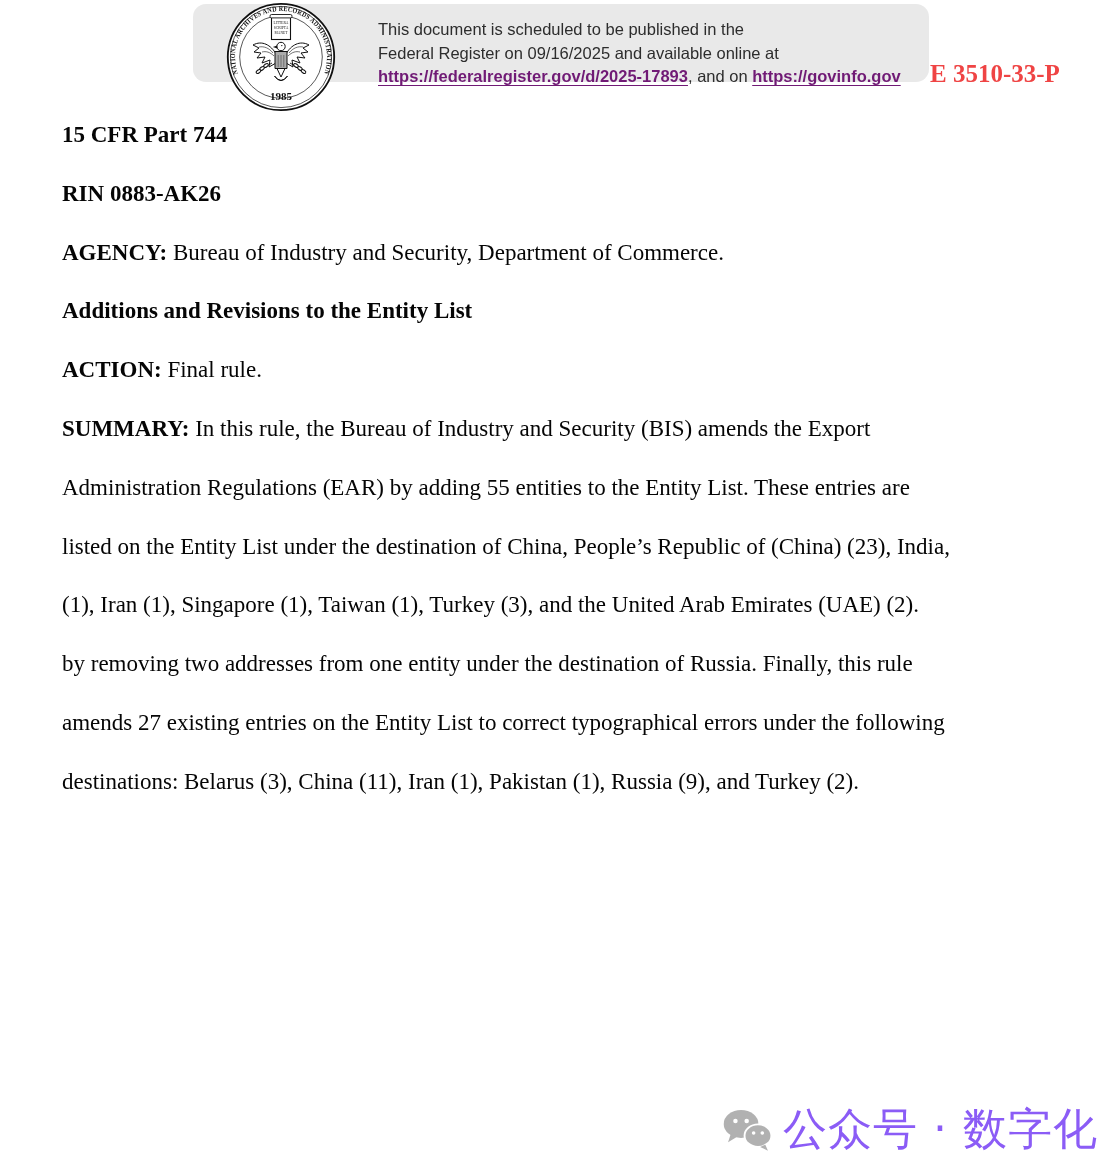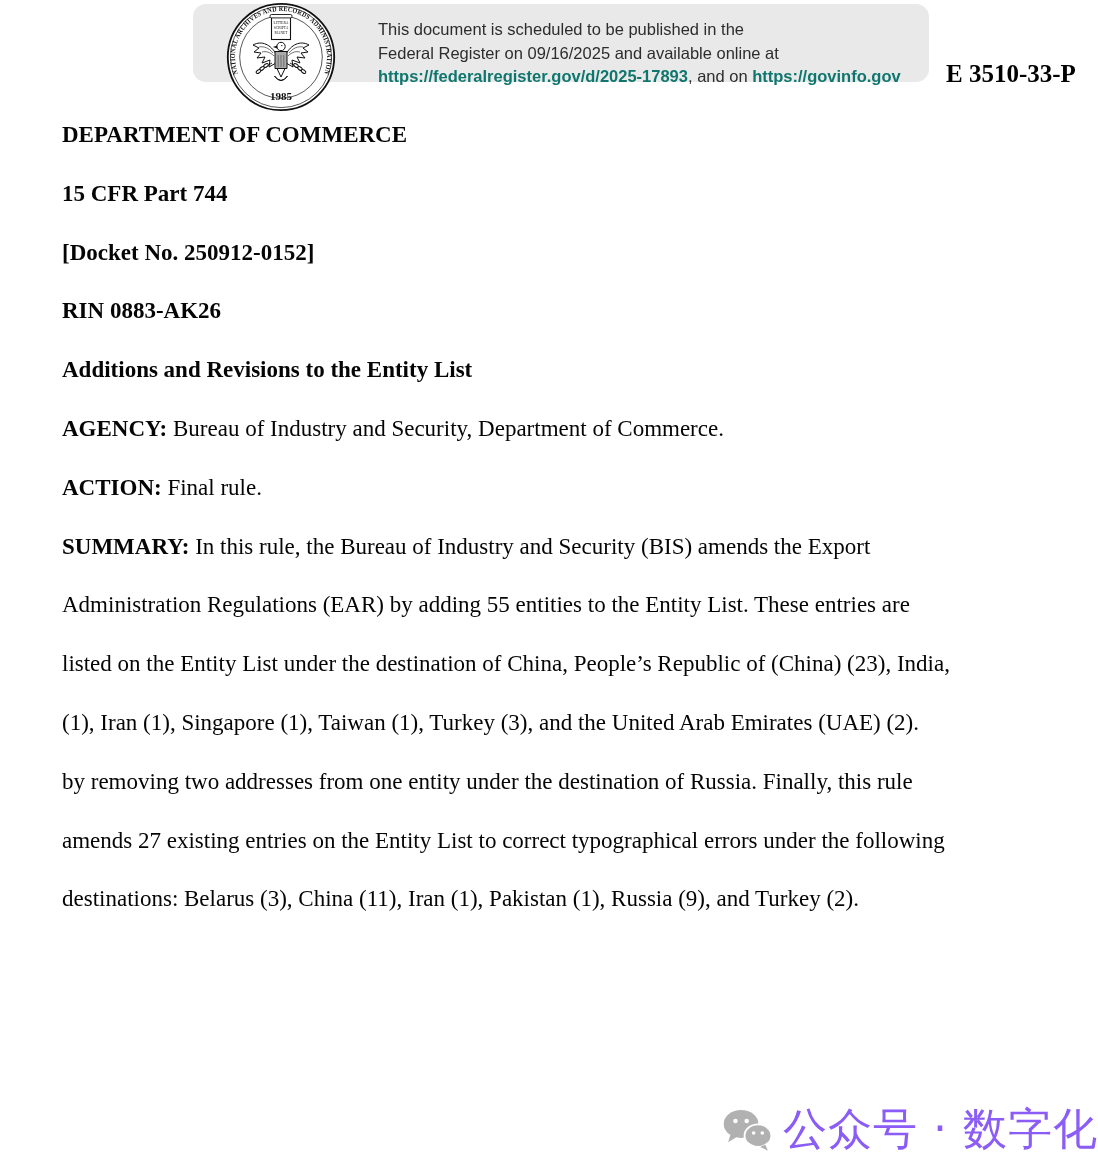--- a/index.html
+++ b/index.html
@@ -11,27 +11,27 @@
   .banner {
     position:absolute; left:193px; top:4px; width:736px; height:78px;
     background:#e9e9e9; border-radius:13px;
   }
   .banner-text {
     position:absolute; left:185px; top:14px;
     font-family:"Liberation Sans", sans-serif;
     font-size:16.5px; line-height:23.6px; color:#2d2d2d;
   }
   .banner-text .lnk {
-    color:#0f766e; font-weight:bold; 
+    color:#701a75; font-weight:bold; text-decoration:underline;
     text-underline-offset:3px; cursor:pointer;
   }
   .seal { position:absolute; left:225px; top:1px; }
   .billing {
     position:absolute; left:930px; top:60px;
-    font-size:25px; font-weight:bold; color:#000000; white-space:nowrap;margin-left:16px;
+    font-size:25px; font-weight:bold; color:#ef4444; white-space:nowrap;
   }
   .doc-body {
     position:absolute; left:62px; top:106px; width:1020px;
     font-size:23px; line-height:58.8px;
   }
   .line { white-space:pre; }
   .line .b { font-weight:bold; }
   .watermark {
     position:absolute; left:722px; top:1100px;
     display:flex; align-items:center; gap:9px;
@@ -106,26 +106,24 @@
       <ellipse cx="71" cy="64.5" rx="2.6" ry="1.5" transform="rotate(35 71 64.5)"></ellipse>
       <ellipse cx="75" cy="67.5" rx="2.6" ry="1.5" transform="rotate(35 75 67.5)"></ellipse>
       <ellipse cx="78.5" cy="70.5" rx="2.6" ry="1.5" transform="rotate(35 78.5 70.5)"></ellipse>
     </g>
   </g>
 </svg>
 
 <div class="billing">E 3510-33-P</div>
 
 <div class="doc-body">
-    <div class="line"><span class="b">DEPARTMENT OF COMMERCE</span><span></span></div>
     <div class="line"><span class="b">15 CFR Part 744</span><span></span></div>
-    <div class="line"><span class="b">[Docket No. 250912-0152]</span><span></span></div>
     <div class="line"><span class="b">RIN 0883-AK26</span><span></span></div>
+    <div class="line"><span class="b">AGENCY:</span><span> Bureau of Industry and Security, Department of Commerce.</span></div>
     <div class="line"><span class="b">Additions and Revisions to the Entity List</span><span></span></div>
-    <div class="line"><span class="b">AGENCY:</span><span> Bureau of Industry and Security, Department of Commerce.</span></div>
     <div class="line"><span class="b">ACTION:</span><span> Final rule.</span></div>
     <div class="line"><span class="b">SUMMARY:</span><span> In this rule, the Bureau of Industry and Security (BIS) amends the Export</span></div>
     <div class="line"><span class="b"></span><span>Administration Regulations (EAR) by adding 55 entities to the Entity List. These entries are</span></div>
     <div class="line"><span class="b"></span><span>listed on the Entity List under the destination of China, People’s Republic of (China) (23), India,</span></div>
     <div class="line"><span class="b"></span><span>(1), Iran (1), Singapore (1), Taiwan (1), Turkey (3), and the United Arab Emirates (UAE) (2).</span></div>
     <div class="line"><span class="b"></span><span>by removing two addresses from one entity under the destination of Russia. Finally, this rule</span></div>
     <div class="line"><span class="b"></span><span>amends 27 existing entries on the Entity List to correct typographical errors under the following</span></div>
     <div class="line"><span class="b"></span><span>destinations: Belarus (3), China (11), Iran (1), Pakistan (1), Russia (9), and Turkey (2).</span></div>
   </div>
 

